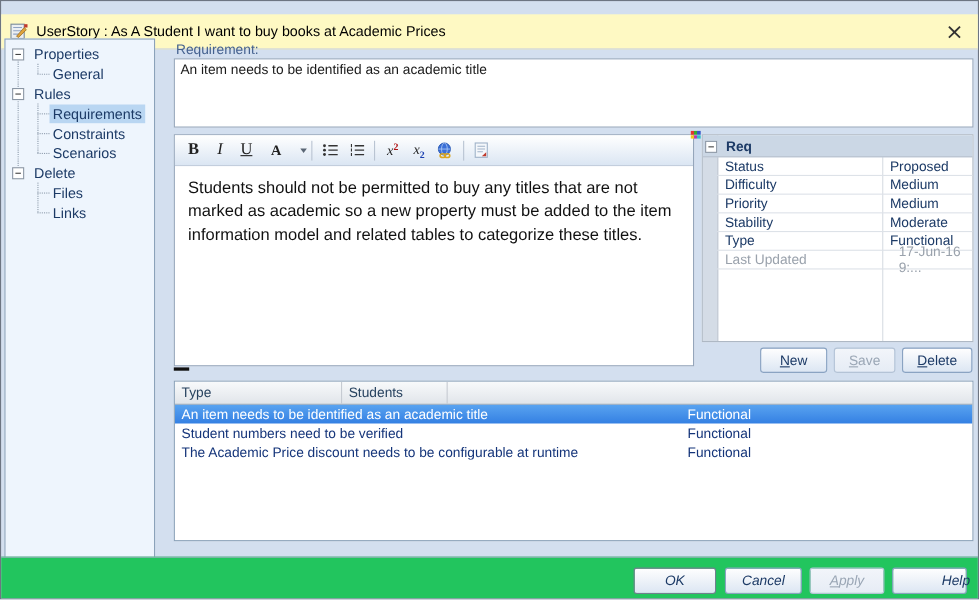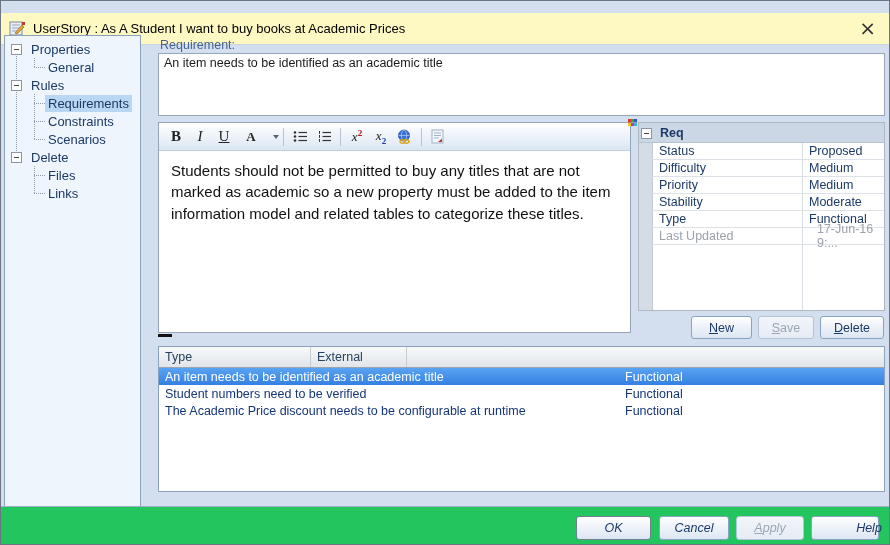--- a/index.html
+++ b/index.html
@@ -280,21 +280,21 @@
   <div class="btn disabled" style="left:757px;top:315px;width:56px;">
     <span class="accel">Save</span>
   </div>
   <div class="btn" style="left:819px;top:315px;width:64px;">
     <span class="accel">Delete</span>
   </div>
 
   <div class="list">
     <div class="list-header">
       <span class="hcell c-type">Type</span>
-      <span class="hcell c-ext">External</span>
+      <span class="hcell c-ext">Students</span>
       <span class="hcell c-stub"></span>
     </div>
     <div class="lrow selected">
       <span class="lcell c-req">An item needs to be identified as an academic title</span>
       <span class="lcell c-type">Functional</span>
       <span class="lcell c-ext"></span>
     </div>
     <div class="lrow">
       <span class="lcell c-req">Student numbers need to be verified</span>
       <span class="lcell c-type">Functional</span>

